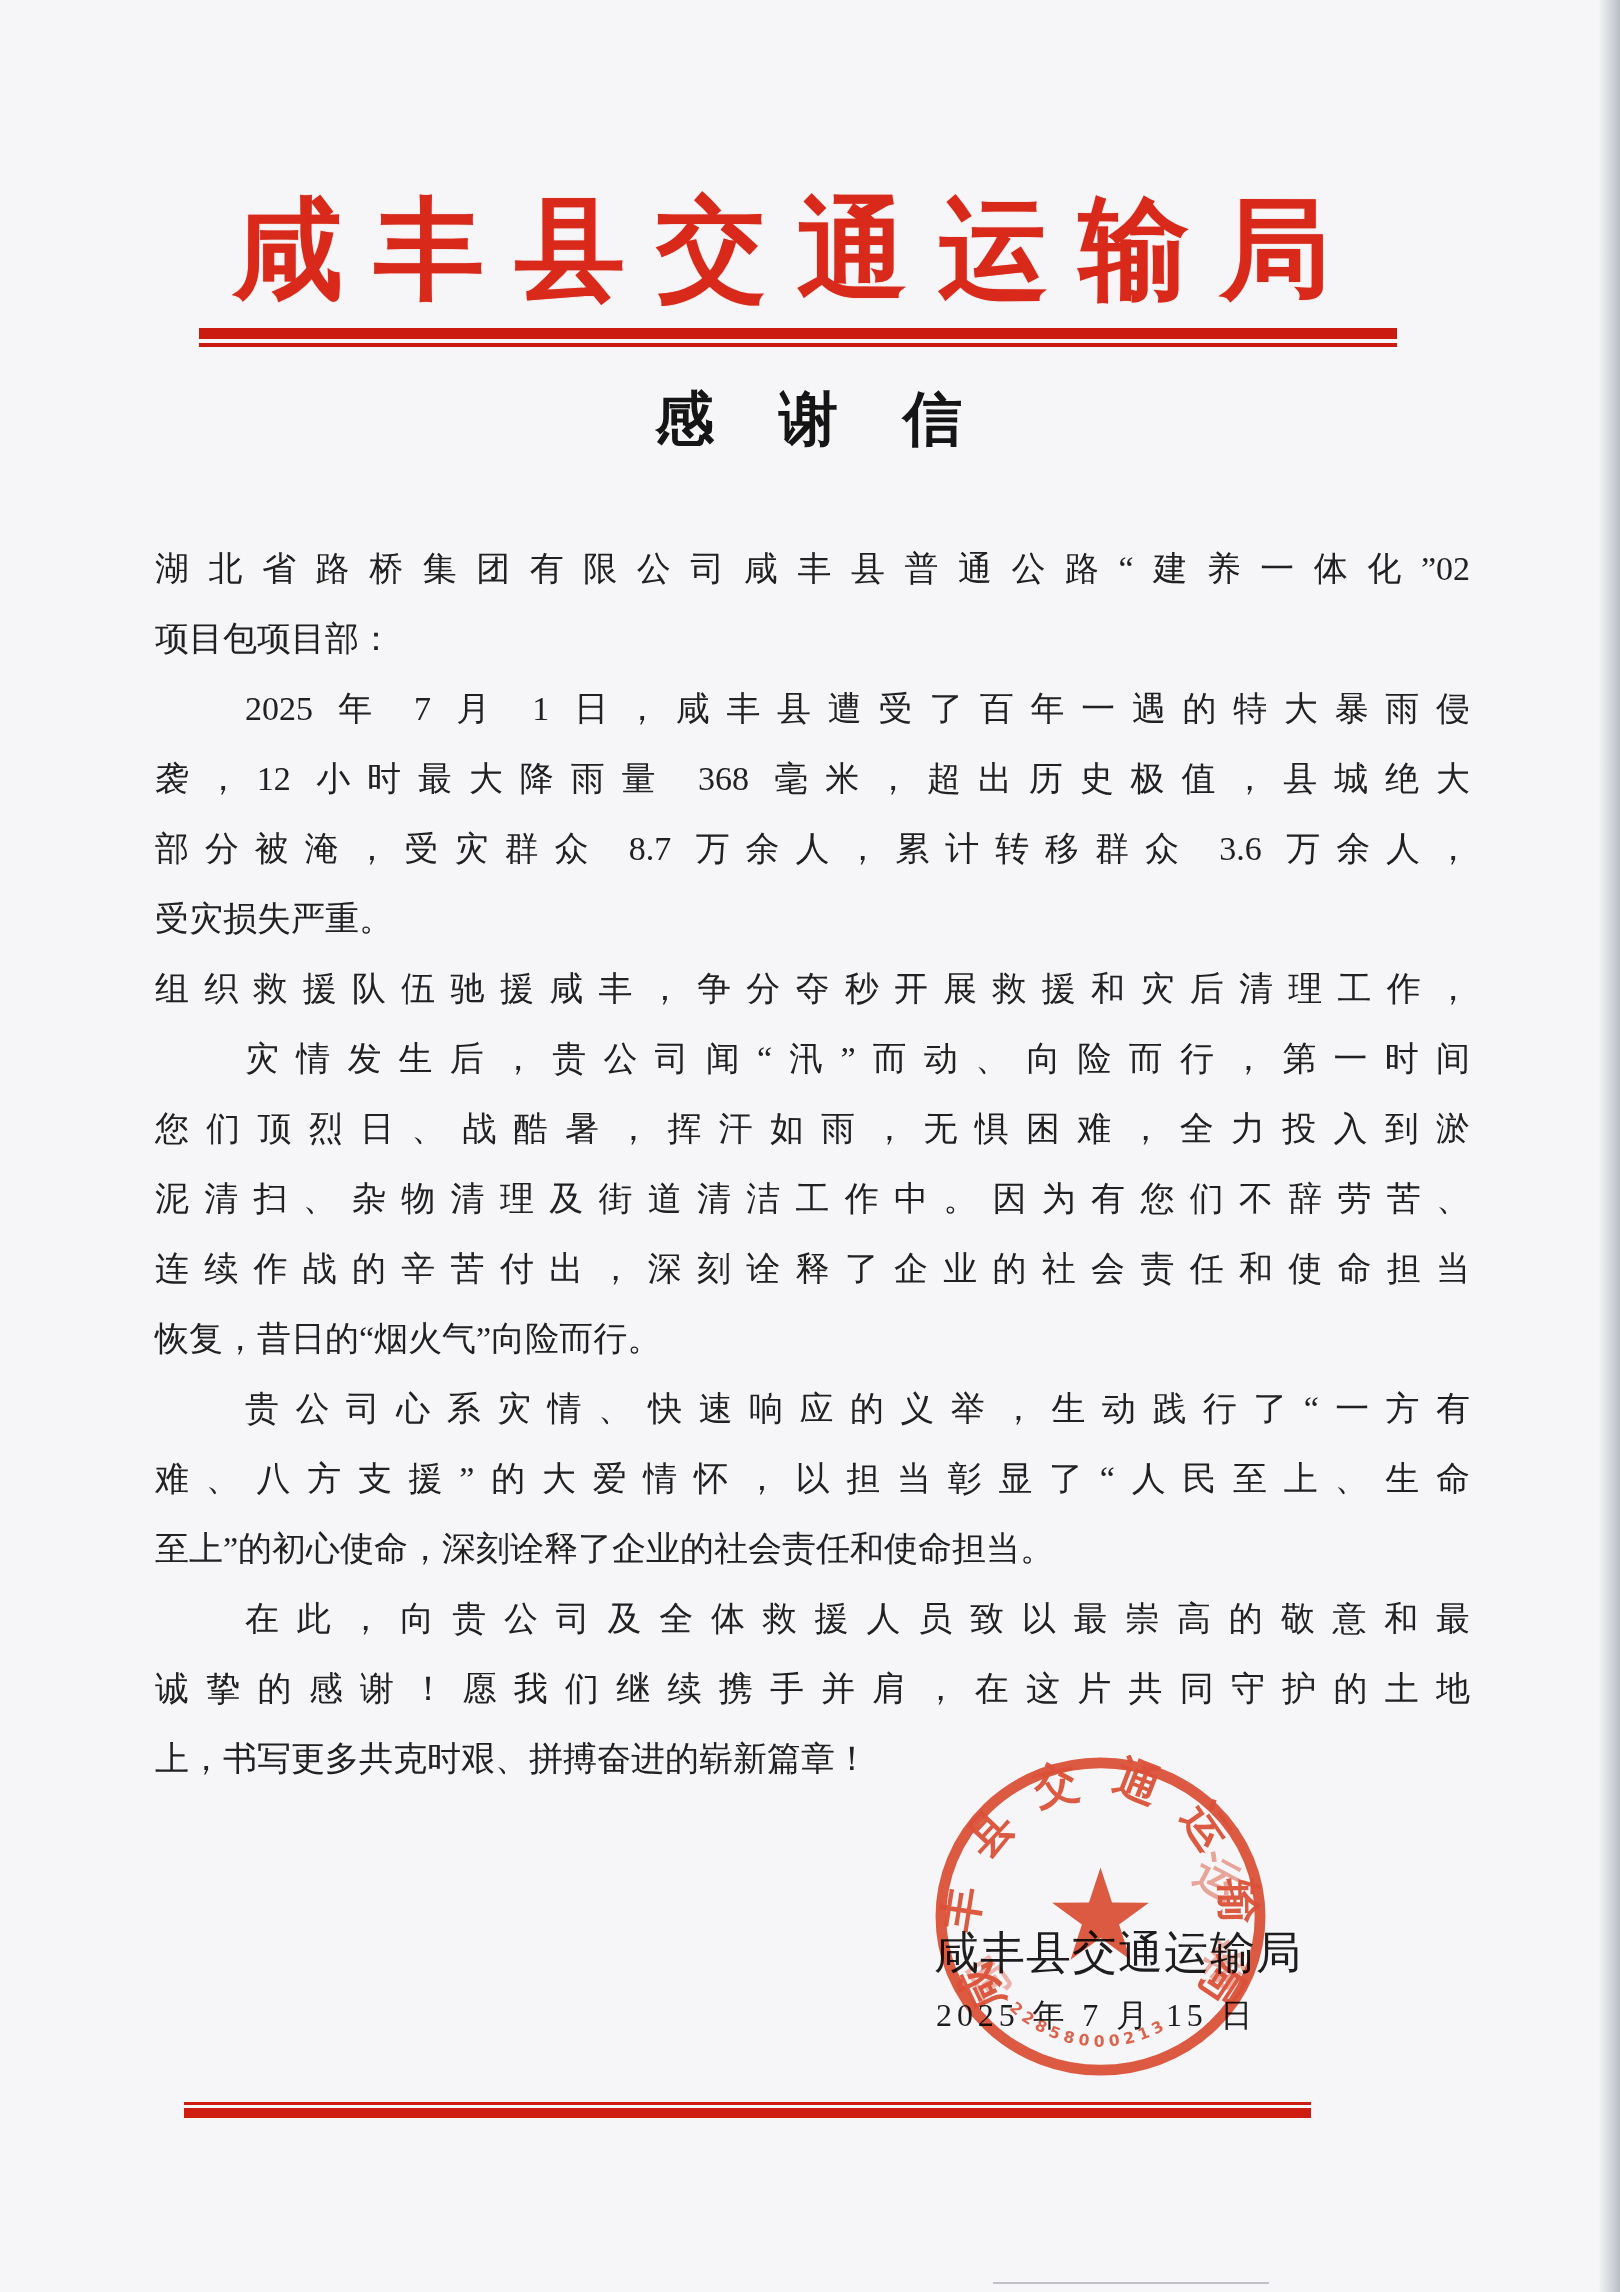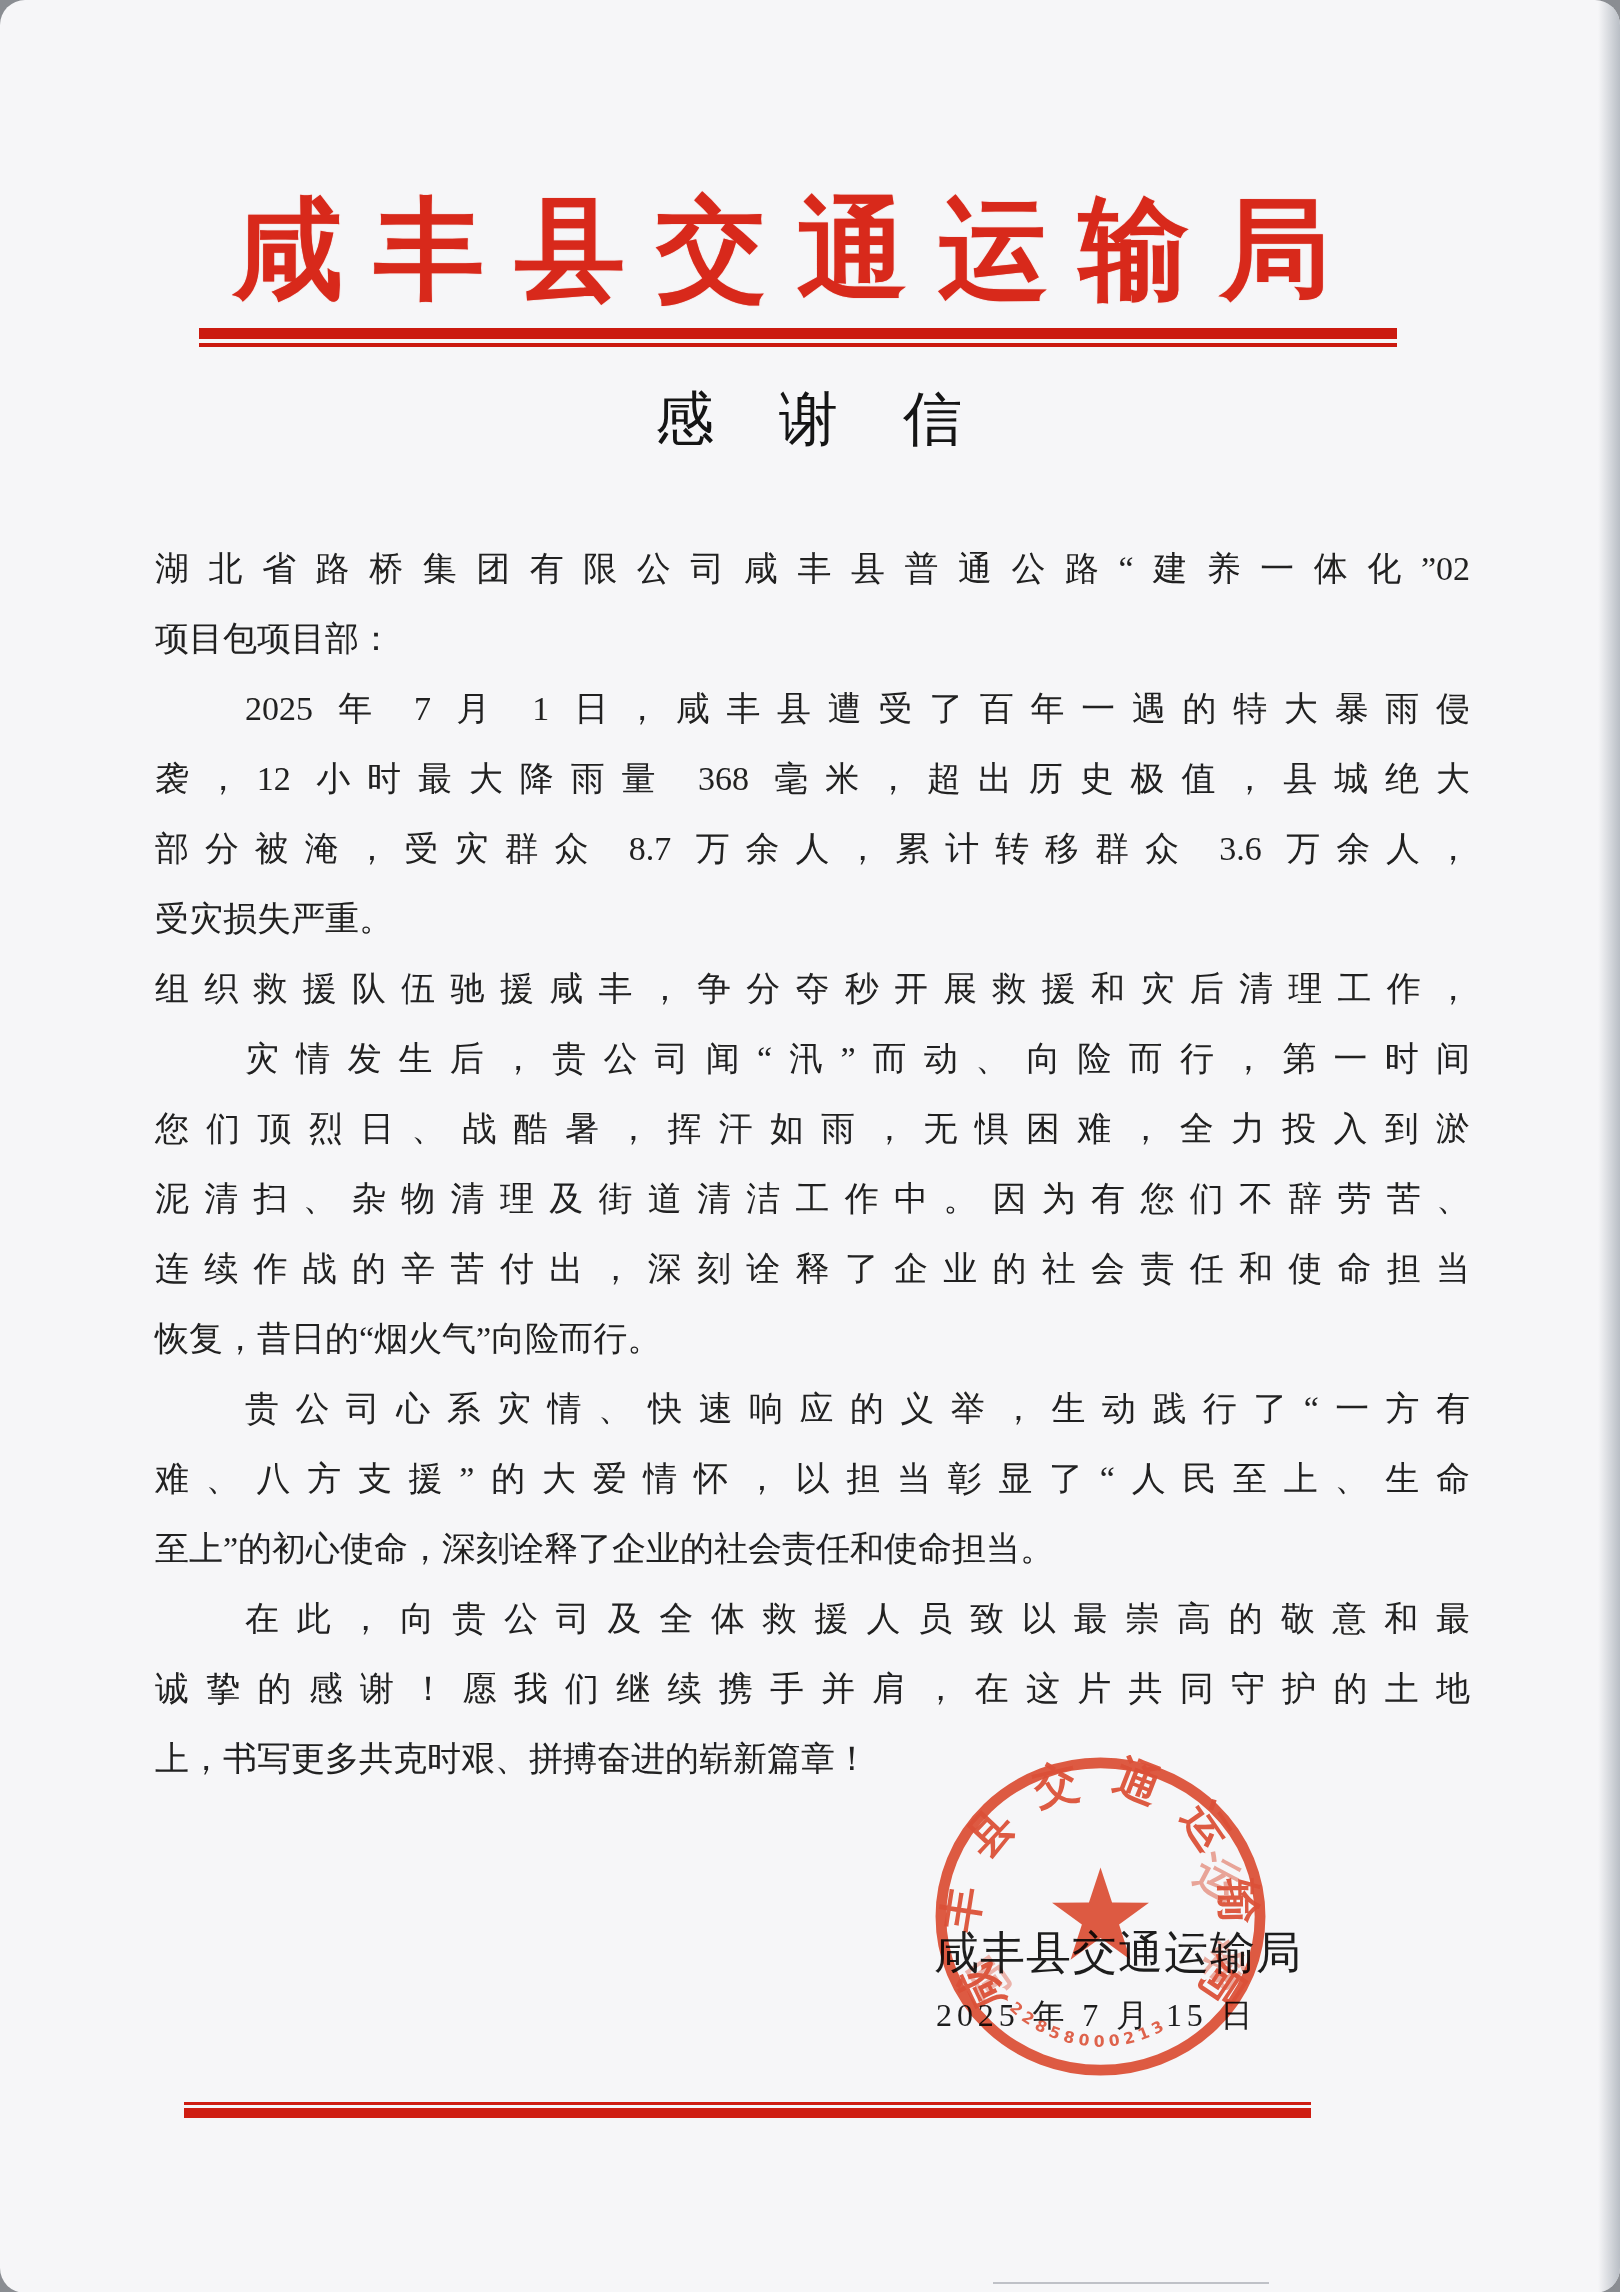--- a/index.html
+++ b/index.html
@@ -6,21 +6,20 @@
   body{
     font-family:"Liberation Serif","DejaVu Serif",serif;
     background:#8a8d92;
   }
   .page{
     position:relative;
     width:1620px;height:2293px;
     margin:0 auto;
     background:#f6f6f8;
     overflow:hidden;
-    border-radius:25px;
   }
   
   .scan-edge-right{
     position:absolute;right:0;top:0;width:21.6px;height:100%;
     background:linear-gradient(to right, rgba(182,187,194,0), #b9bec5);
   }
   .scan-artifact{
     position:absolute;left:993px;top:2282px;width:276px;height:2px;
     background:rgba(90,95,110,0.35);
   }
@@ -31,21 +30,21 @@
     letter-spacing:31px;white-space:nowrap;
     color:#d8291b;
     text-shadow:0 0 1px rgba(216,41,27,.6);
   }
   
   .rule-top-thick{position:absolute;left:199px;top:328px;width:1198px;height:10.8px;background:#cb1a10;}
   .rule-top-thin {position:absolute;left:199px;top:343px;width:1198px;height:3.9px;background:#cb1a10;}
   
   .doc-title{
     position:absolute;left:655px;top:380px;
-    font-size:59px;font-weight:400;color:#151515;
+    font-size:59px;font-weight:700;color:#151515;
     letter-spacing:65px;white-space:nowrap;
   }
   
   .body-text{
     position:absolute;left:155px;top:534px;width:1315px;
     font-size:34px;line-height:70px;color:#212121;
   }
   .bline{
     text-align:justify;text-align-last:justify;
     text-justify:inter-character;

